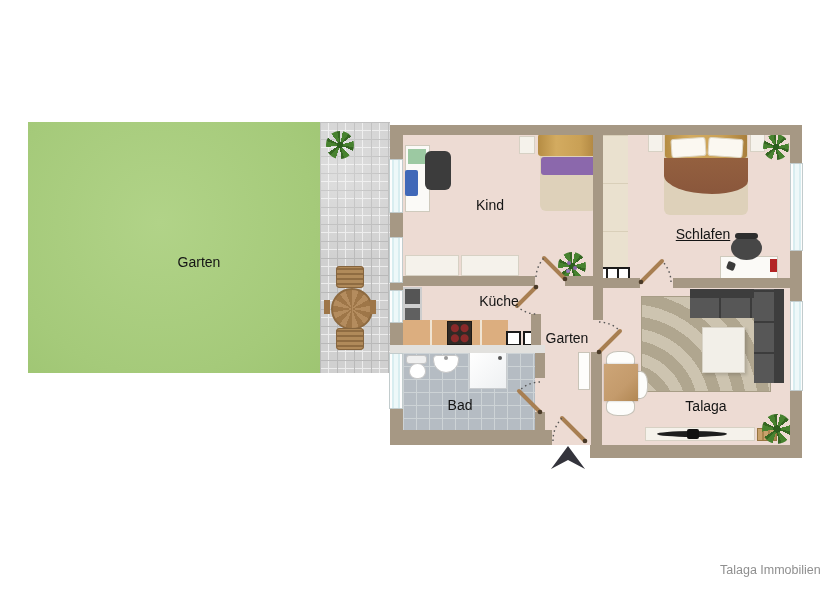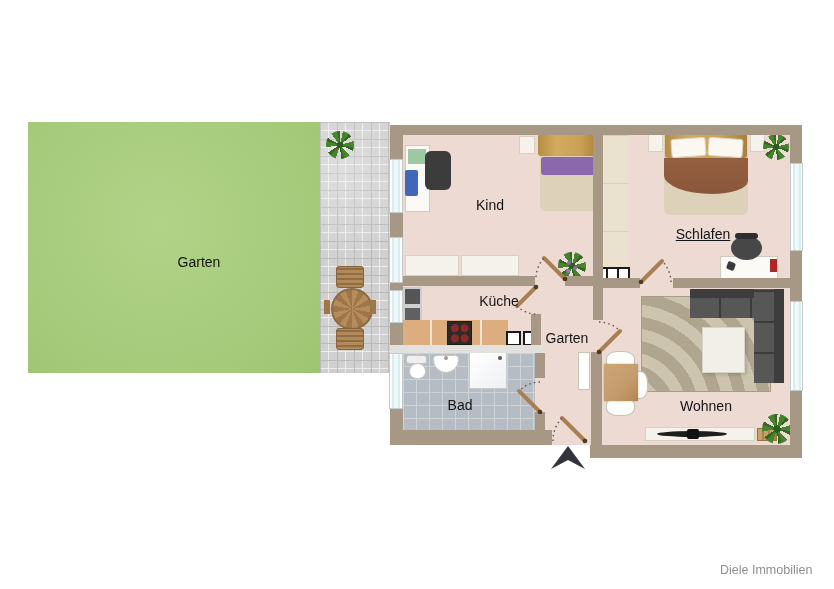--- a/index.html
+++ b/index.html
@@ -196,16 +196,16 @@
     <circle cx="585" cy="441" r="2.3" fill="#4a3a28"></circle>
 
     <polygon points="551,469 568,446 585,469 568,460" fill="#34343c"></polygon>
   </svg>
 
   <span class="abs room-label" style="left:490px;top:205px;">Kind</span>
   <span class="abs room-label" style="left:703px;top:234px;text-decoration:underline;">Schlafen</span>
   <span class="abs room-label" style="left:470px;top:301px;margin-left:29px;">Küche</span>
   <span class="abs room-label" style="left:567px;top:338px;">Garten</span>
   <span class="abs room-label" style="left:460px;top:405px;">Bad</span>
-  <span class="abs room-label" style="left:706px;top:406px;">Wohnen</span>
-
-  <span class="abs footer-brand" style="left:720px;top:563px;">Diele Immobilien</span>
+  <span class="abs room-label" style="left:706px;top:406px;">Talaga</span>
+
+  <span class="abs footer-brand" style="left:720px;top:563px;">Talaga Immobilien</span>
 </div>
 
 </body></html>

